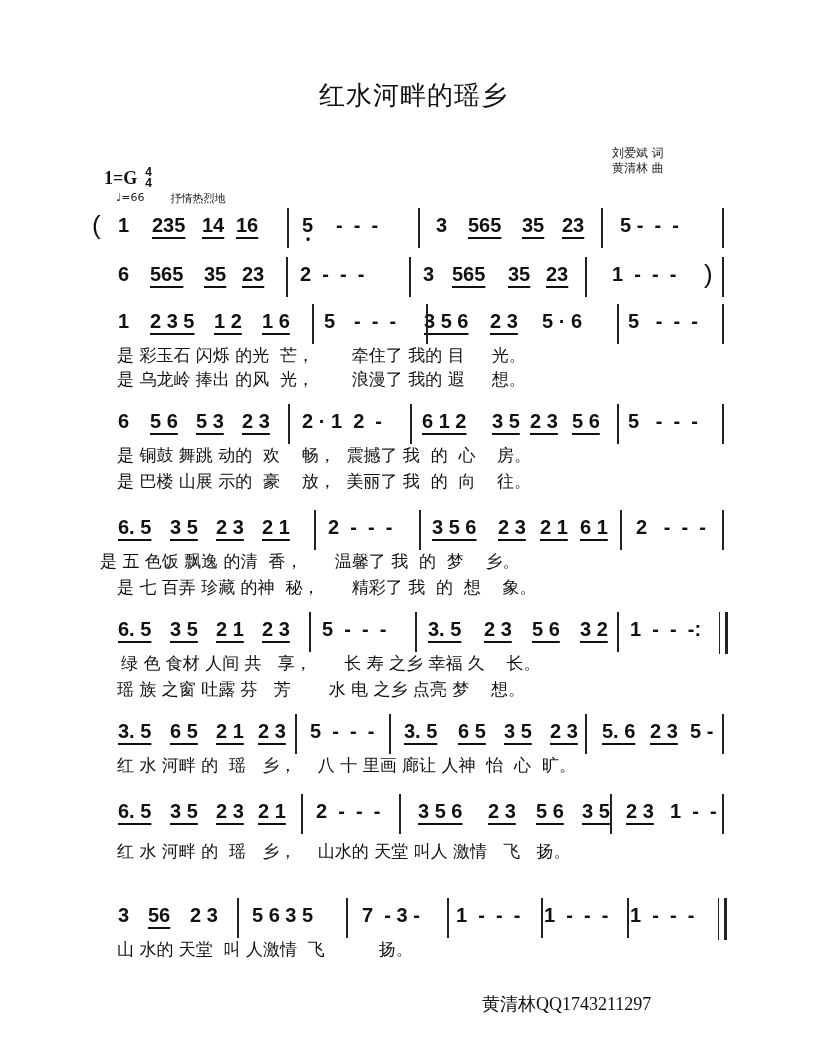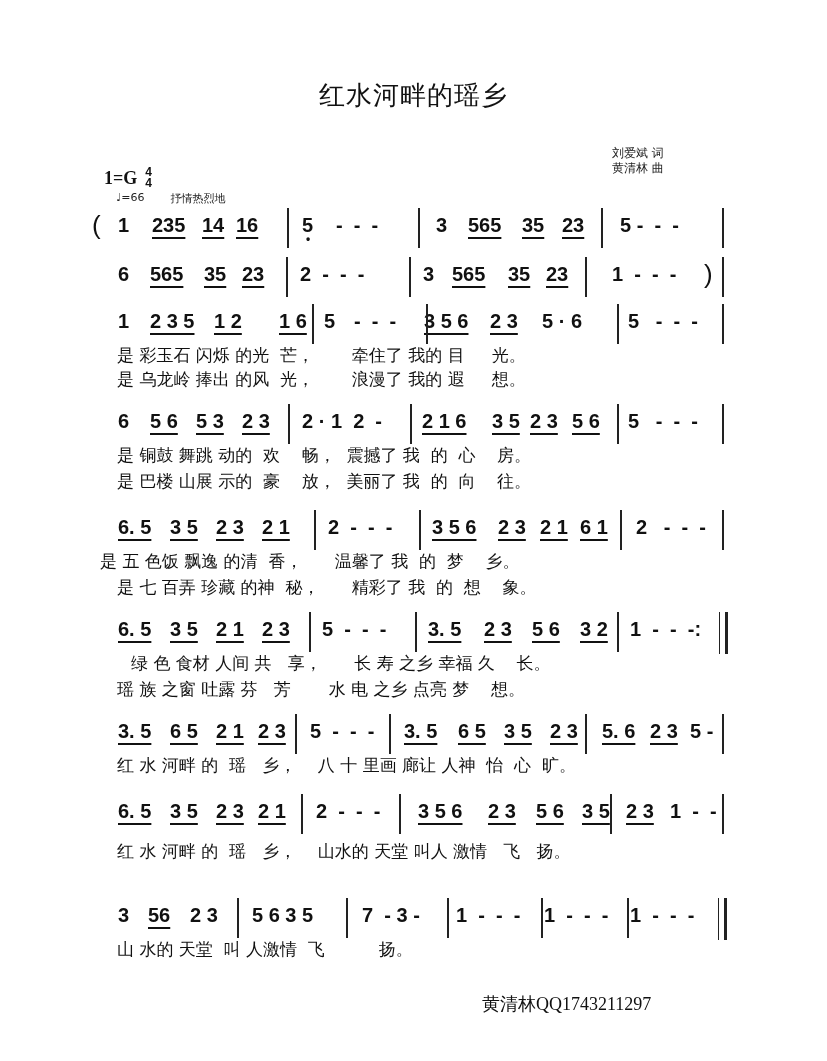--- a/index.html
+++ b/index.html
@@ -80,21 +80,21 @@
   <div class="bar" style="left:409px;top:-6px;height:40px"></div>
   <div class="bar" style="left:585px;top:-6px;height:40px"></div>
   <div class="bar" style="left:722px;top:-6px;height:40px"></div>
 </div>
 
 <div class="sys" style="top:310px">
   <div class="notes" style="left:118px;">
     <span class="n" style="left:0">1</span>
     <span class="n ul1" style="left:32px">2 3 5</span>
     <span class="n ul1" style="left:96px">1 2</span>
-    <span class="n ul1" style="left:161px">1 6</span>
+    <span class="n ul1" style="left:144px">1 6</span>
     <span class="n" style="left:206px">5</span>
     <span class="n" style="left:236px">-  -  -</span>
     <span class="n ul1" style="left:306px">3 5 6</span>
     <span class="n ul1" style="left:372px">2 3</span>
     <span class="n" style="left:424px">5 · 6</span>
     <span class="n" style="left:510px">5   -  -  -</span>
   </div>
   <div class="bar" style="left:312px;top:-6px;height:40px"></div>
   <div class="bar" style="left:426px;top:-6px;height:40px"></div>
   <div class="bar" style="left:617px;top:-6px;height:40px"></div>
@@ -103,21 +103,21 @@
   <div class="lyr" style="left:117px;top:58px">是 乌龙岭 捧出 的风  光，       浪漫了 我的 遐     想。</div>
 </div>
 
 <div class="sys" style="top:410px">
   <div class="notes" style="left:118px;">
     <span class="n" style="left:0">6</span>
     <span class="n ul1" style="left:32px">5 6</span>
     <span class="n ul1" style="left:78px">5 3</span>
     <span class="n ul1" style="left:124px">2 3</span>
     <span class="n" style="left:184px">2 · 1  2  -</span>
-    <span class="n ul1" style="left:304px">2 1 6</span>
+    <span class="n ul1" style="left:304px">6 1 2</span>
     <span class="n ul1" style="left:374px">3 5</span>
     <span class="n ul1" style="left:412px">2 3</span>
     <span class="n ul1" style="left:454px">5 6</span>
     <span class="n" style="left:510px">5   -  -  -</span>
   </div>
   <div class="bar" style="left:288px;top:-6px;height:40px"></div>
   <div class="bar" style="left:410px;top:-6px;height:40px"></div>
   <div class="bar" style="left:617px;top:-6px;height:40px"></div>
   <div class="bar" style="left:722px;top:-6px;height:40px"></div>
   <div class="lyr" style="left:117px;top:34px">是 铜鼓 舞跳 动的  欢    畅，  震撼了 我  的  心    房。</div>
@@ -155,21 +155,21 @@
     <span class="n ul1" style="left:310px">3. 5</span>
     <span class="n ul1" style="left:366px">2 3</span>
     <span class="n ul1" style="left:414px">5 6</span>
     <span class="n ul1" style="left:462px">3 2</span>
     <span class="n" style="left:512px">1  -  -  -:</span>
   </div>
   <div class="bar" style="left:309px;top:-6px;height:40px"></div>
   <div class="bar" style="left:415px;top:-6px;height:40px"></div>
   <div class="bar" style="left:617px;top:-6px;height:40px"></div>
   <div class="dbl" style="left:719px;top:-6px;height:42px"></div>
-  <div class="lyr" style="left:131px;top:34px">绿 色 食材 人间 共   享，      长 寿 之乡 幸福 久    长。</div>
+  <div class="lyr" style="left:121px;top:34px">绿 色 食材 人间 共   享，      长 寿 之乡 幸福 久    长。</div>
   <div class="lyr" style="left:117px;top:60px">瑶 族 之窗 吐露 芬   芳       水 电 之乡 点亮 梦    想。</div>
 </div>
 
 <div class="sys" style="top:720px">
   <div class="notes" style="left:118px;">
     <span class="n ul1" style="left:0">3. 5</span>
     <span class="n ul1" style="left:52px">6 5</span>
     <span class="n ul1" style="left:98px">2 1</span>
     <span class="n ul1" style="left:140px">2 3</span>
     <span class="n" style="left:192px">5  -  -  -</span>

